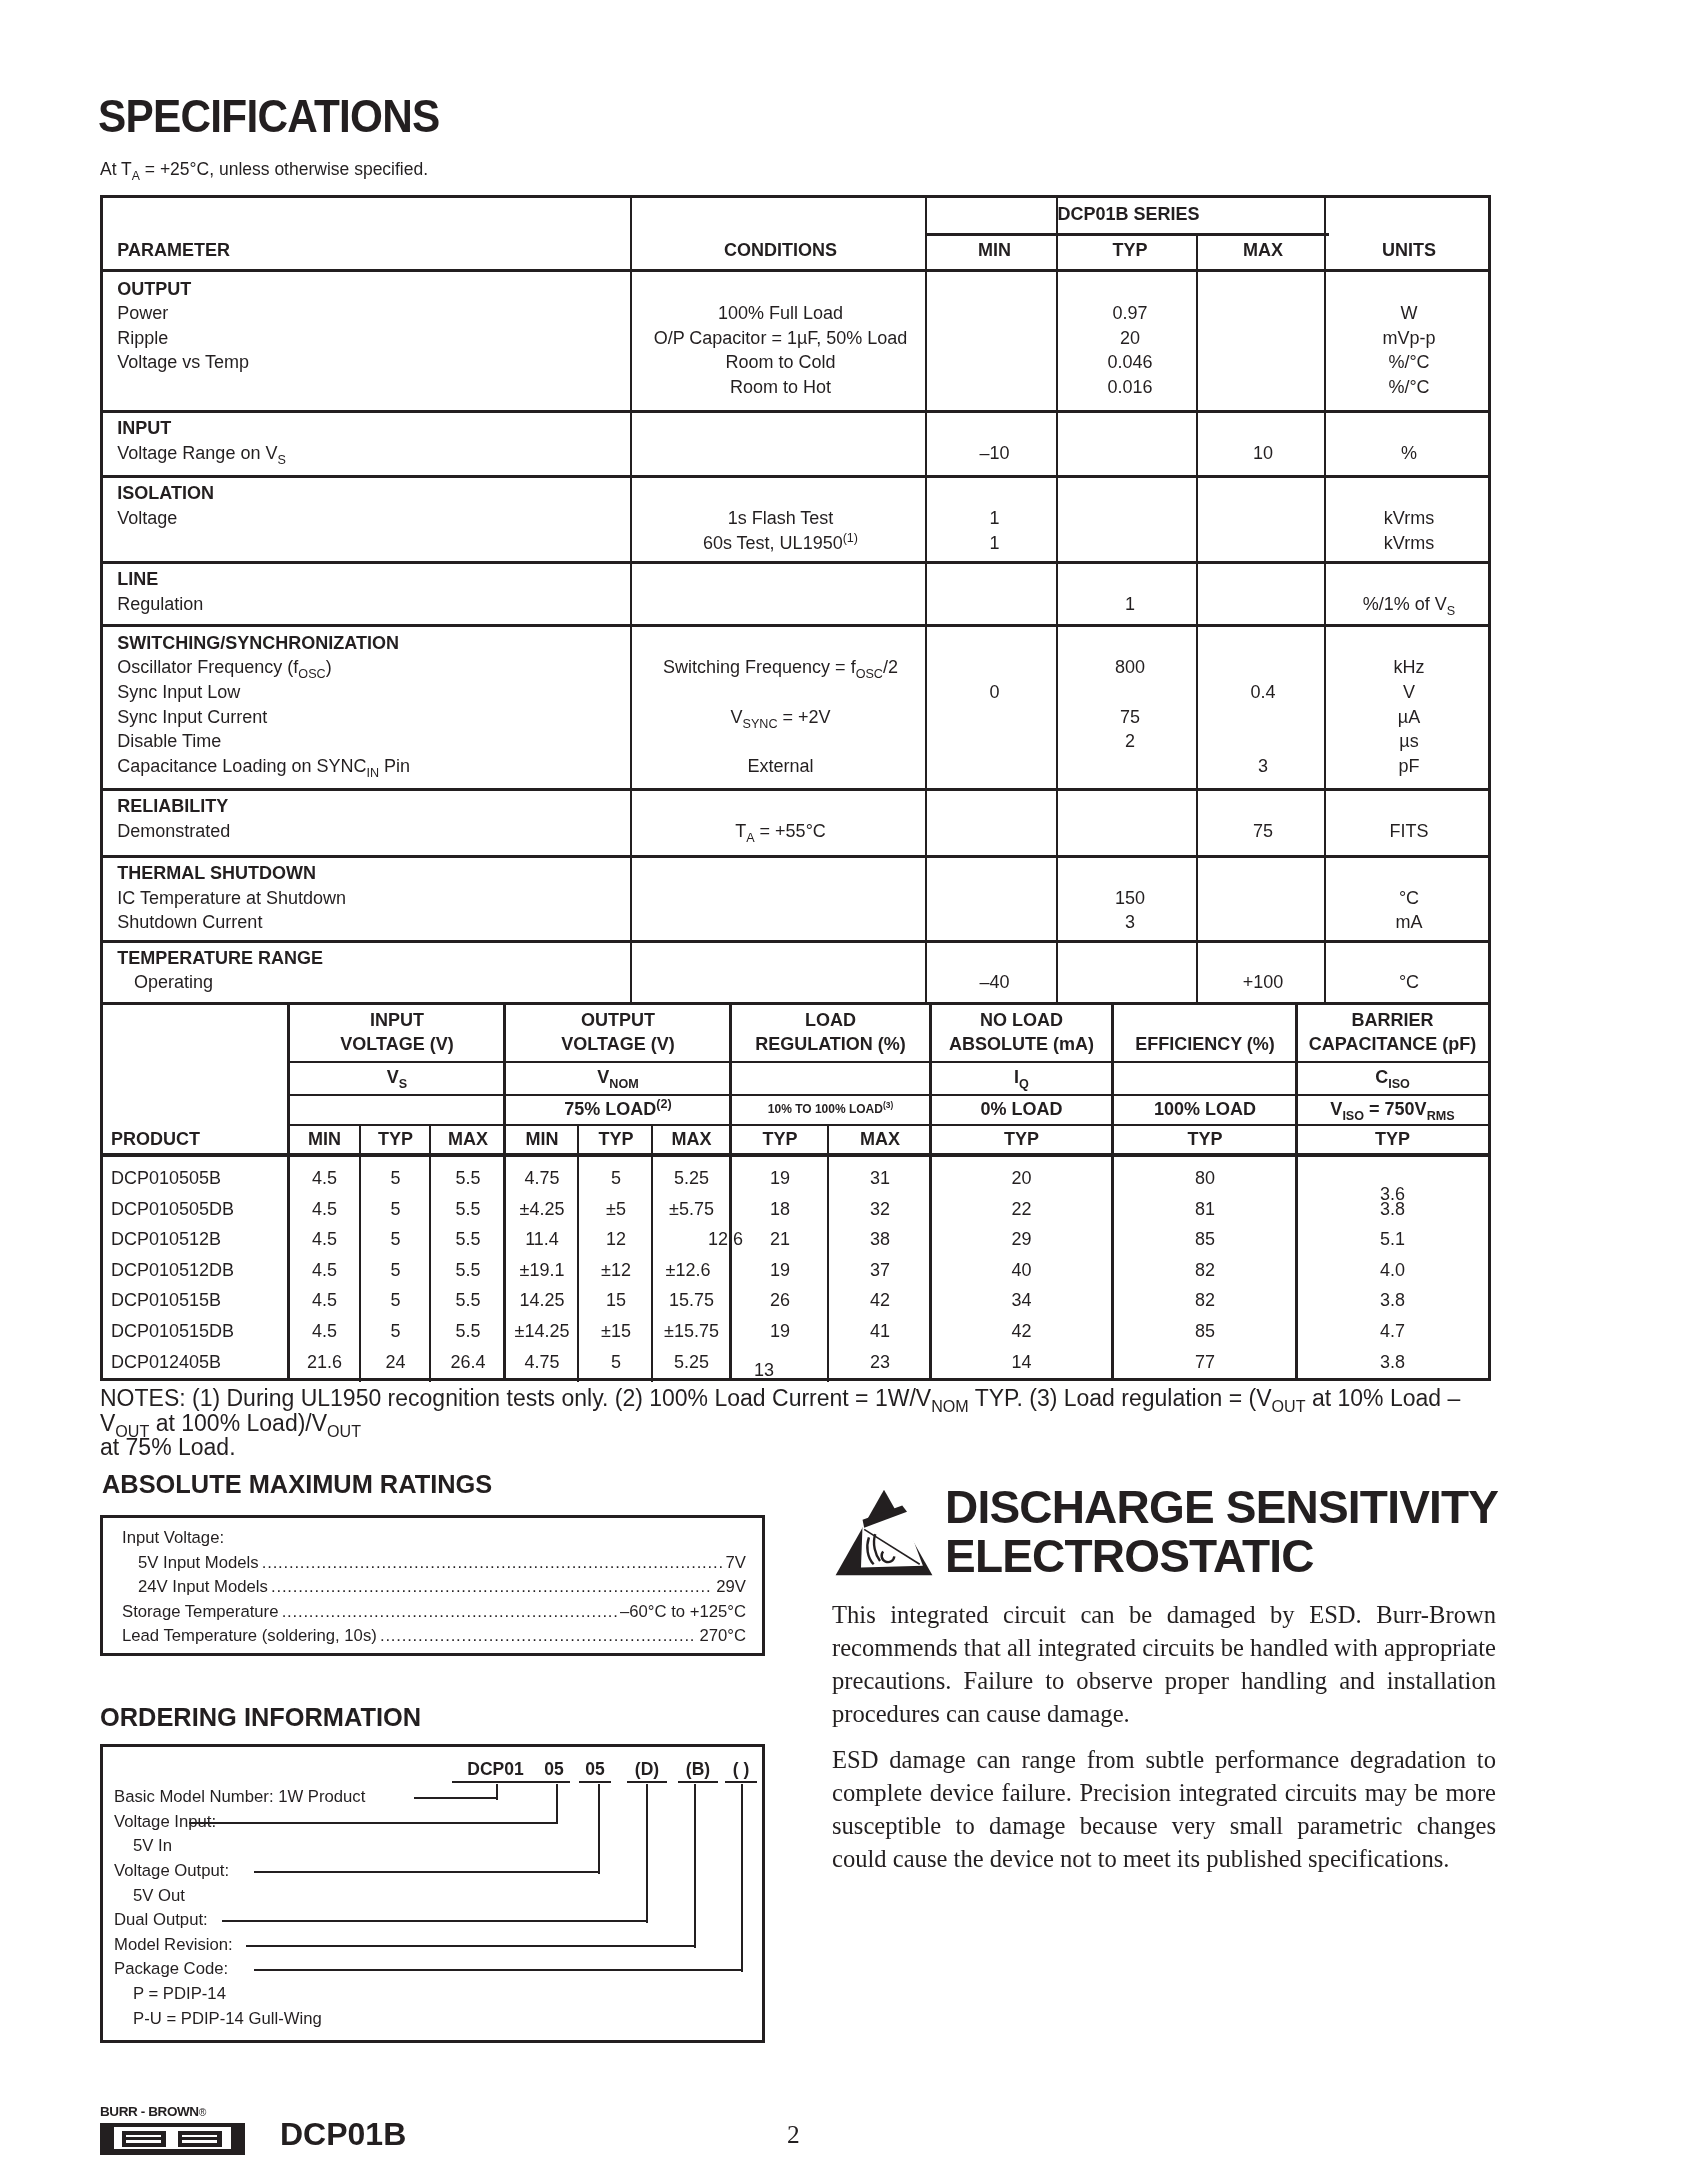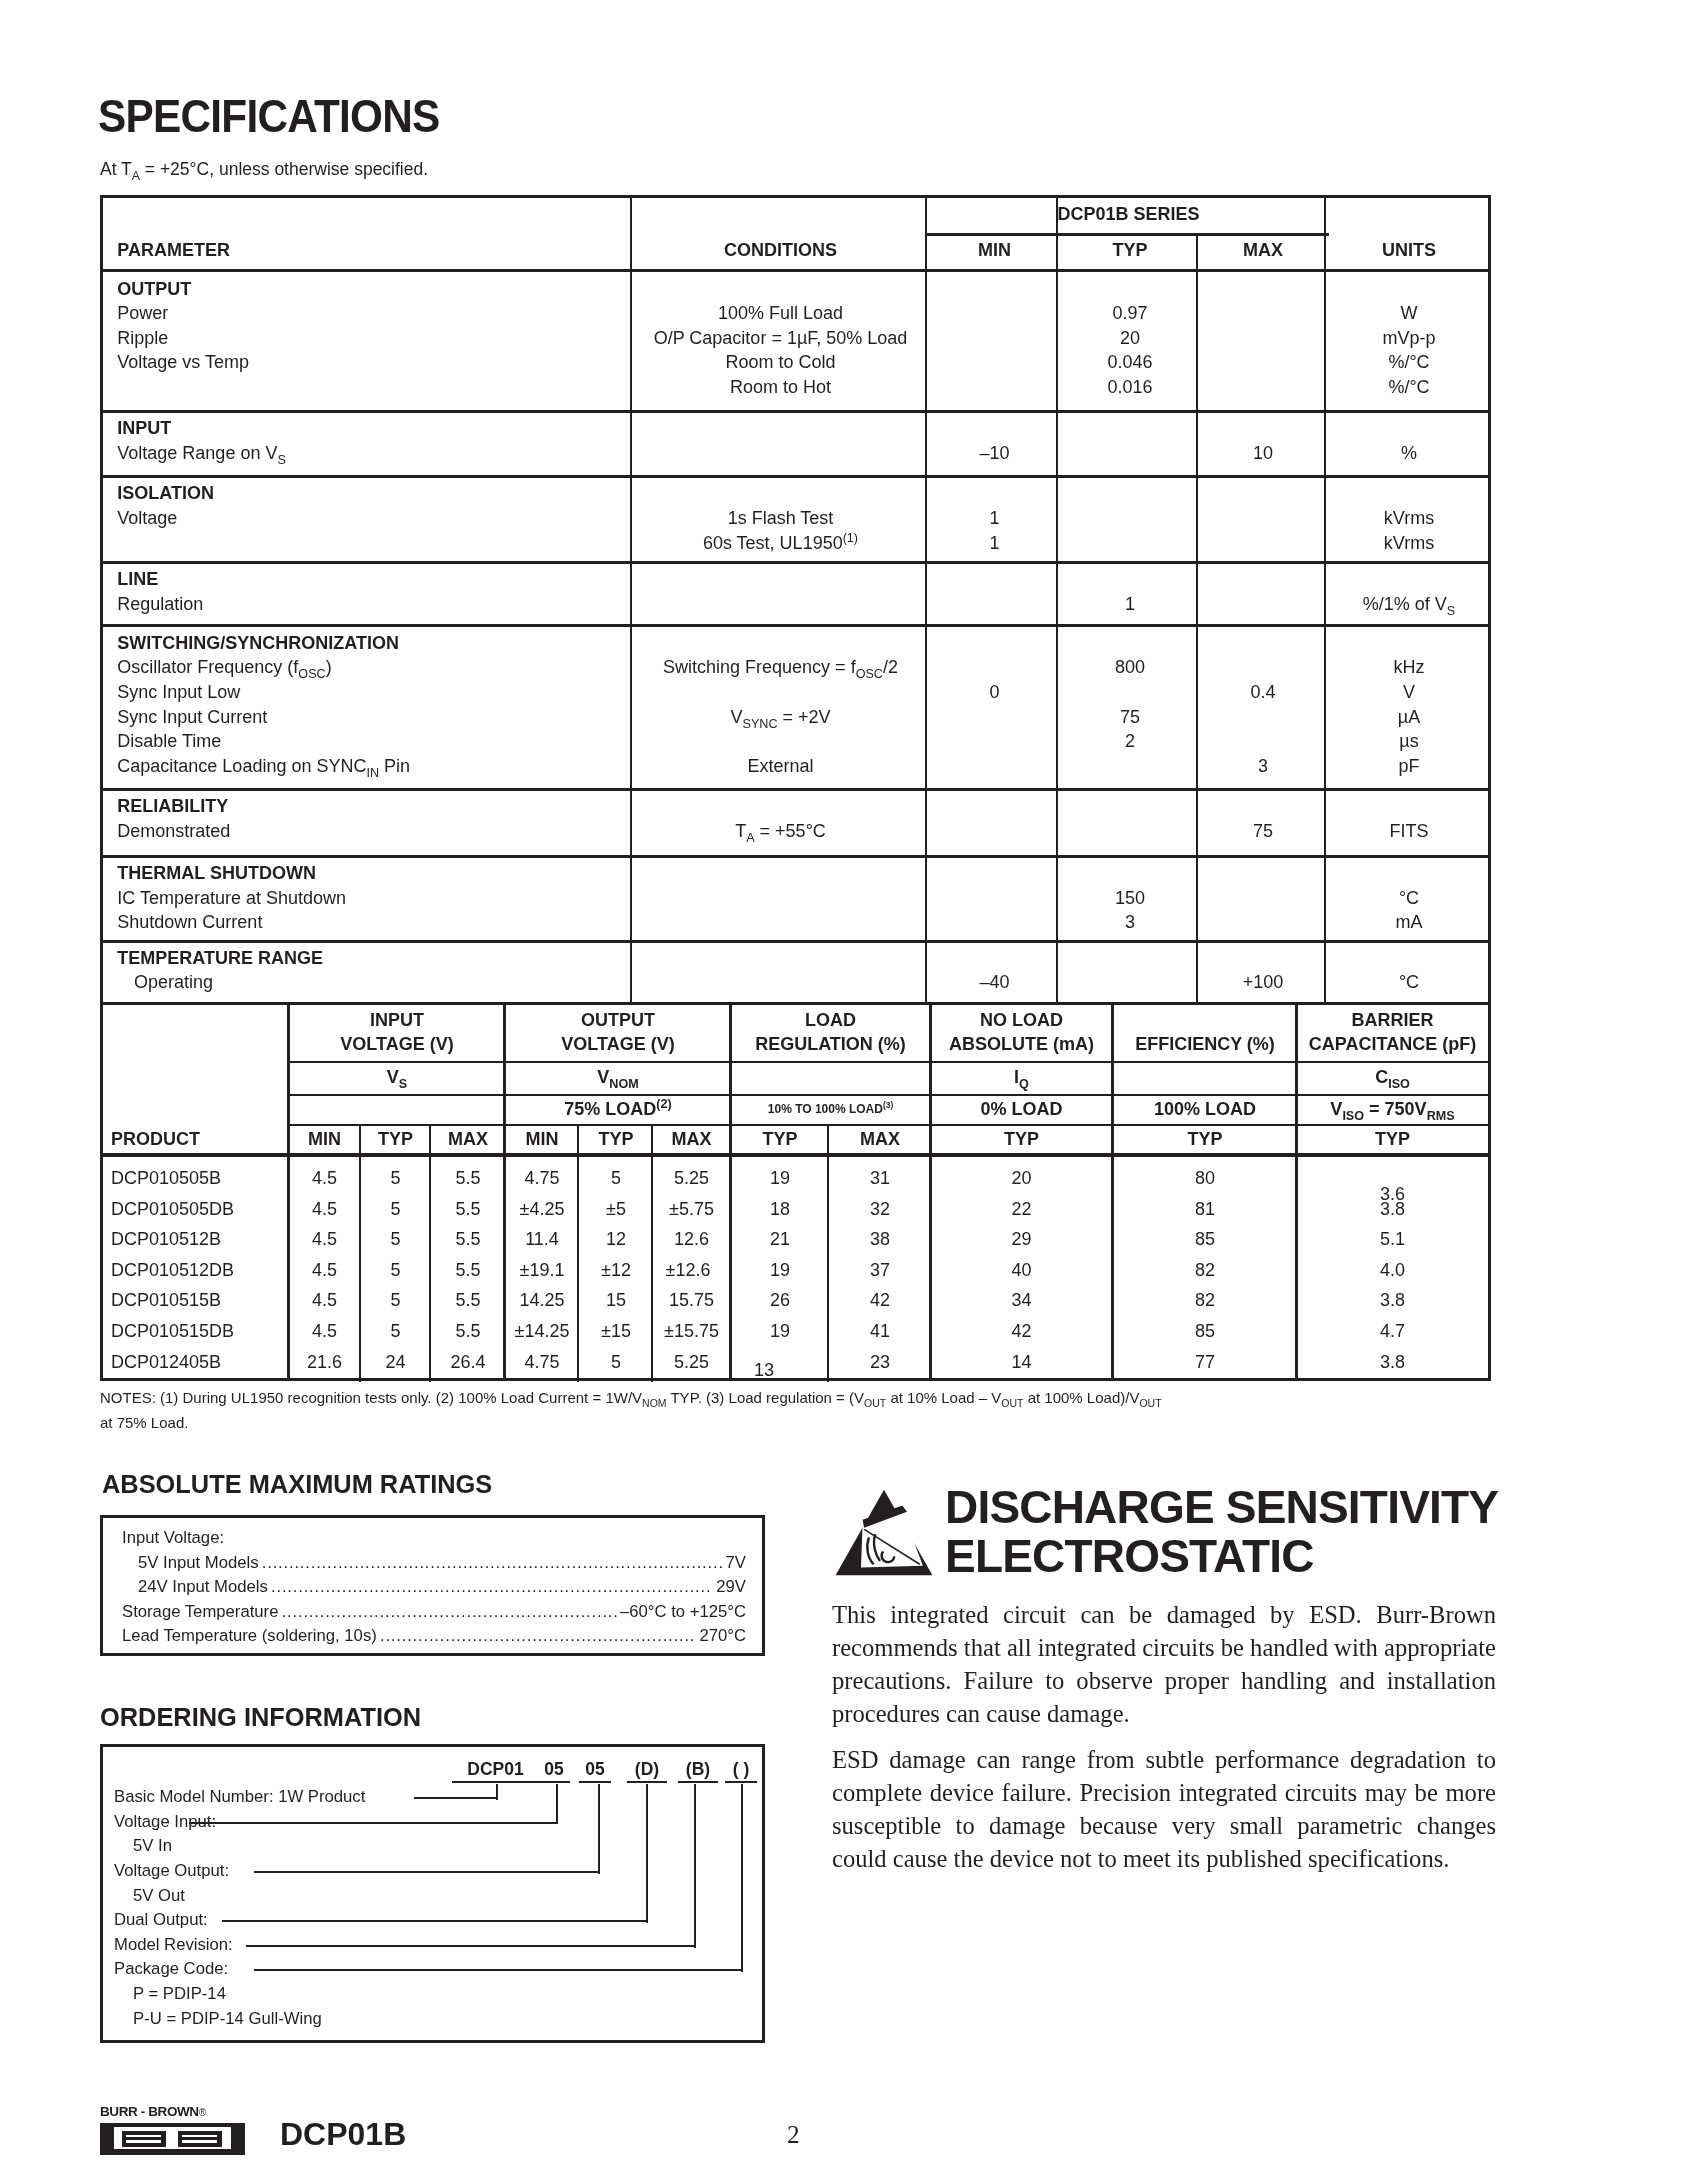--- a/index.html
+++ b/index.html
@@ -9,21 +9,21 @@
   .h1 { font-weight:bold; font-size:46px; letter-spacing:-0.8px; transform:scaleX(0.92); transform-origin:left; }
   .sub { font-size:17.5px; }
   sub, sup { font-size:70%; line-height:0; }
   .spec { position:absolute; left:100px; top:195px; width:1391px; height:807px; border:3.2px solid #231f20; border-bottom:none; box-sizing:border-box; }
   .vline { position:absolute; background:#231f20; width:1.6px; }
   .hline { position:absolute; background:#231f20; height:3.2px; }
   .cell { position:absolute; font-size:18px; line-height:24.6px; white-space:nowrap; }
   .c { text-align:center; }
   .b { font-weight:bold; }
   .ptab { position:absolute; left:100px; top:1002px; width:1391px; height:379px; border:3.2px solid #231f20; box-sizing:border-box; }
-  .notes { font-size:15px; line-height:24.6px; }
+  .notes { font-size:23px; line-height:24.6px; }
   .sec-title { font-weight:bold; font-size:25.4px; }
   .box { position:absolute; border:3.2px solid #231f20; box-sizing:border-box; }
   .leader { display:flex; font-size:16.7px; line-height:24.6px; }
   .leader .dots { flex:1; overflow:hidden; white-space:nowrap; margin:0 3.2px; }
   .leader .dots::after { content:"..................................................................................................................................................................................................."; letter-spacing:0.8px; }
   .serif { font-family:"Liberation Serif", serif; }
   .esd-title { font-weight:bold; font-size:46px; line-height:49px; letter-spacing:-0.8px; }
   .esd-p { font-size:24.6px; line-height:33px; text-align:justify; }
   .ord-line { position:absolute; background:#231f20; }
 </style>
@@ -243,21 +243,21 @@
     <div class="cell c" style="left:827px;top:192px;width:183px;">22</div>
     <div class="cell c" style="left:1010px;top:192px;width:184px;">81</div>
     <div class="cell c" style="left:1194px;top:192px;width:191px;">3.8</div>
     <div style="position:absolute;left:0;top:222px;width:1385px;height:30px;"></div>
     <div class="cell " style="left:8px;top:222px;width:175px;">DCP010512B</div>
     <div class="cell c" style="left:186px;top:222px;width:71px;">4.5</div>
     <div class="cell c" style="left:257px;top:222px;width:71px;">5</div>
     <div class="cell c" style="left:328px;top:222px;width:74px;">5.5</div>
     <div class="cell c" style="left:402px;top:222px;width:74px;">11.4</div>
     <div class="cell c" style="left:476px;top:222px;width:74px;">12</div>
-    <div class="cell c" style="left:549px;top:222px;width:79px;">12.6</div>
+    <div class="cell c" style="left:549px;top:222px;width:79px;padding-left:34px;">12.6</div>
     <div class="cell c" style="left:628px;top:222px;width:98px;">21</div>
     <div class="cell c" style="left:726px;top:222px;width:102px;">38</div>
     <div class="cell c" style="left:827px;top:222px;width:183px;">29</div>
     <div class="cell c" style="left:1010px;top:222px;width:184px;">85</div>
     <div class="cell c" style="left:1194px;top:222px;width:191px;">5.1</div>
     <div style="position:absolute;left:0;top:253px;width:1385px;height:30px;"></div>
     <div class="cell " style="left:8px;top:253px;width:175px;">DCP010512DB</div>
     <div class="cell c" style="left:186px;top:253px;width:71px;">4.5</div>
     <div class="cell c" style="left:257px;top:253px;width:71px;">5</div>
     <div class="cell c" style="left:328px;top:253px;width:74px;">5.5</div>

